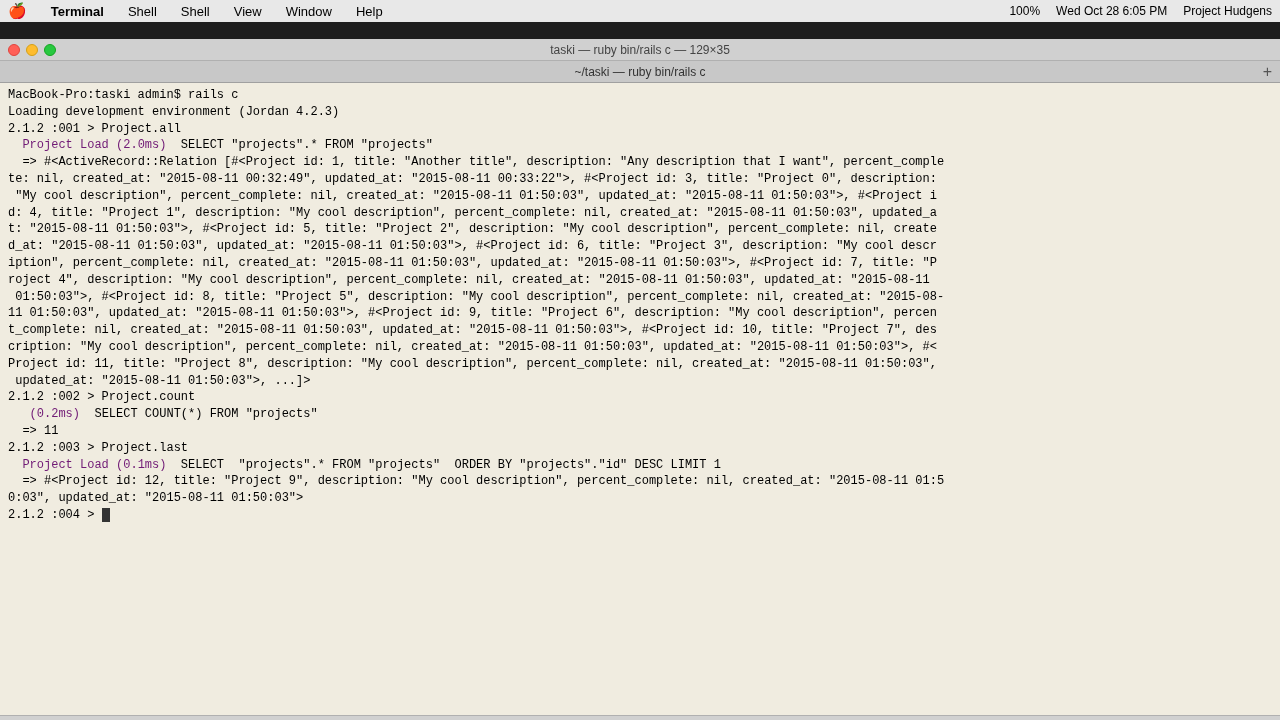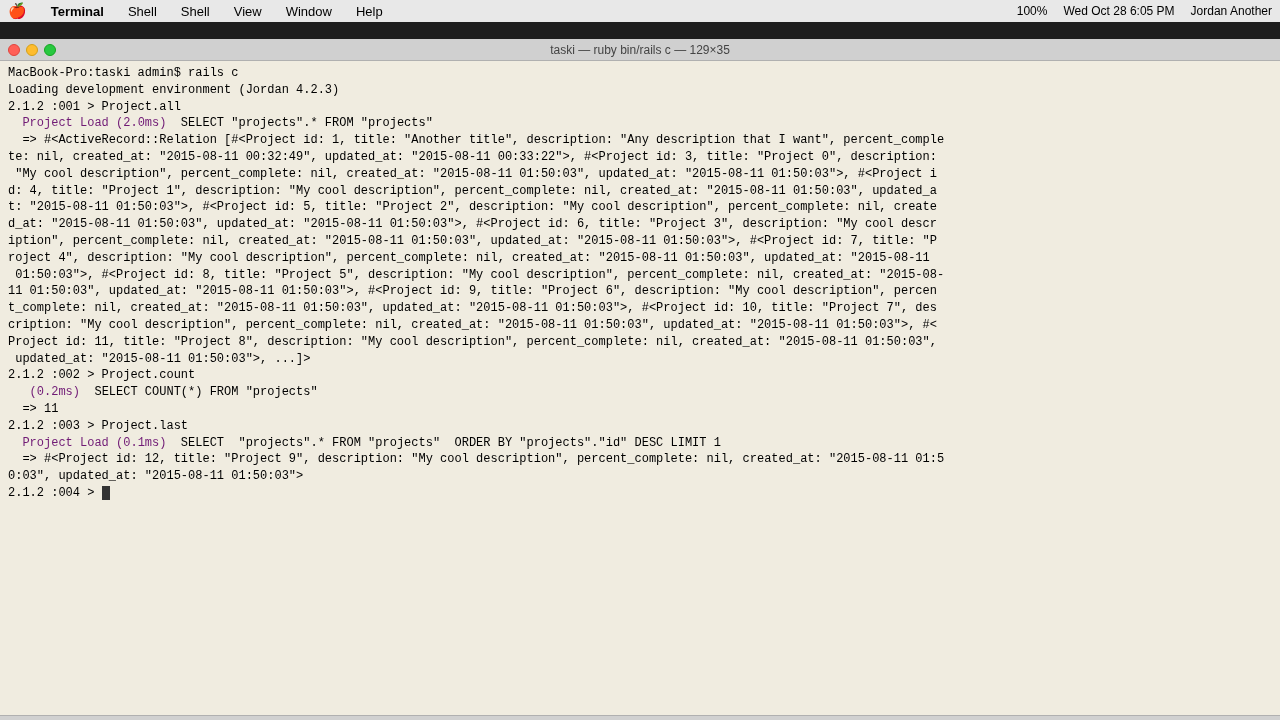--- a/index.html
+++ b/index.html
@@ -165,35 +165,39 @@
   <span class="menubar-apple">🍎</span>
   <span class="menubar-item bold">Terminal</span>
   <span class="menubar-item">Shell</span>
   <span class="menubar-item">Shell</span>
   <span class="menubar-item">View</span>
   <span class="menubar-item">Window</span>
   <span class="menubar-item">Help</span>
   <div class="menubar-right">
     <span>100%</span>
     <span>Wed Oct 28  6:05 PM</span>
-    <span>Jordan Another</span>
+    <span>Project Hudgens</span>
   </div>
 </div>
 
 <div class="window">
 
   <div class="titlebar">
     <div class="traffic-lights">
       <div class="tl tl-red"></div>
       <div class="tl tl-yellow"></div>
       <div class="tl tl-green"></div>
     </div>
     <span class="titlebar-text">taski — ruby bin/rails c — 129×35</span>
   </div>
 
+  <div class="tabbar">
+    <span class="tab-title">~/taski — ruby bin/rails c</span>
+    <span class="tabbar-plus">+</span>
+  </div>
 
   <div class="terminal-content">
     <pre><span>MacBook-Pro:taski admin$ rails c</span>
 <span>Loading development environment (Jordan 4.2.3)</span>
 <span>2.1.2 :001 &gt; Project.all</span>
 <span class="highlight-cyan">  Project Load (2.0ms)</span><span>  SELECT "projects".* FROM "projects"</span>
 <span>  =&gt; #&lt;ActiveRecord::Relation [#&lt;Project id: 1, title: "Another title", description: "Any description that I want", percent_comple
 te: nil, created_at: "2015-08-11 00:32:49", updated_at: "2015-08-11 00:33:22"&gt;, #&lt;Project id: 3, title: "Project 0", description:
  "My cool description", percent_complete: nil, created_at: "2015-08-11 01:50:03", updated_at: "2015-08-11 01:50:03"&gt;, #&lt;Project i
 d: 4, title: "Project 1", description: "My cool description", percent_complete: nil, created_at: "2015-08-11 01:50:03", updated_a

